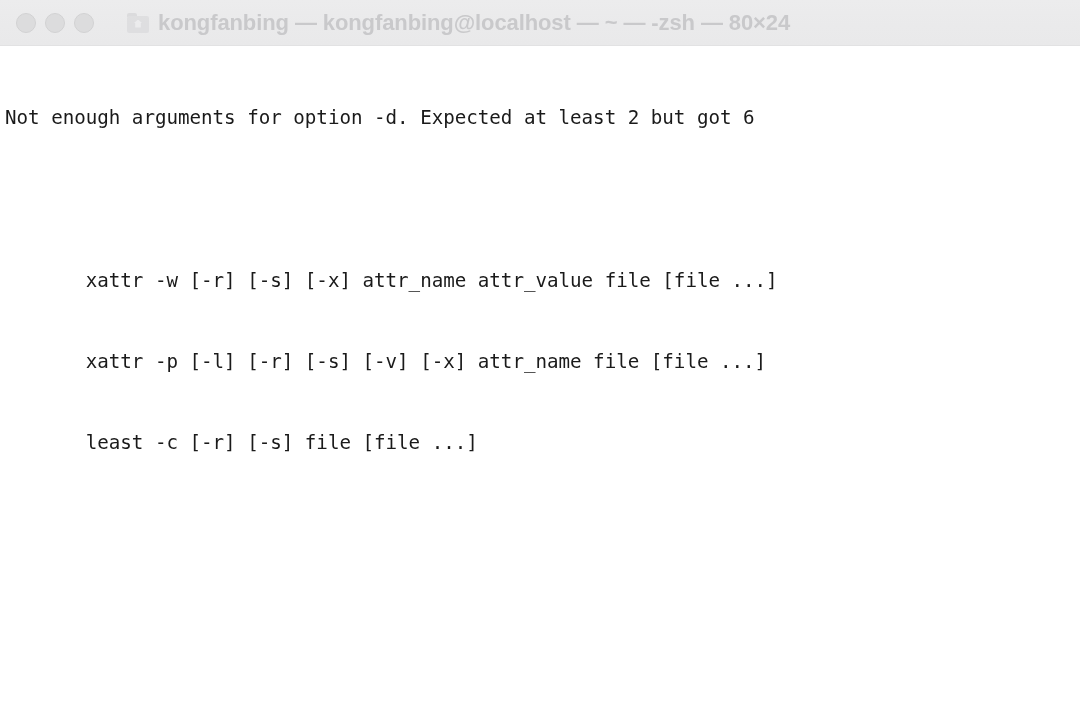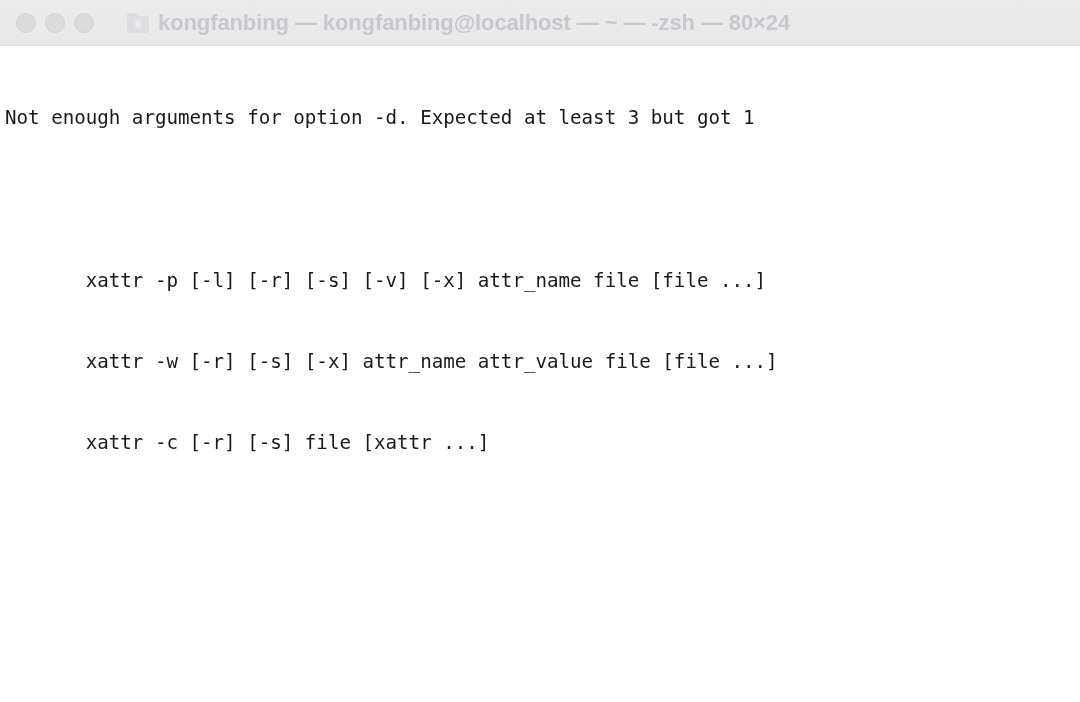--- a/index.html
+++ b/index.html
@@ -154,25 +154,25 @@
         <div class="tab"></div>
         <div class="body"></div>
         <div class="home"></div>
       </div>
       <div id="window-title">kongfanbing — kongfanbing@localhost — ~ — -zsh — 80×24</div>
     </div>
   </div>
 
   <div id="terminal">
     <div id="screen">
-      <div class="row">Not enough arguments for option -d. Expected at least 3 but got 1</div>
+      <div class="row">Not enough arguments for option -d. Expected at least 2 but got 6</div>
       <div class="row"></div>
+      <div class="row">       xattr -w [-r] [-s] [-x] attr_name attr_value file [file ...]</div>
       <div class="row">       xattr -p [-l] [-r] [-s] [-v] [-x] attr_name file [file ...]</div>
-      <div class="row">       xattr -w [-r] [-s] [-x] attr_name attr_value file [file ...]</div>
-      <div class="row">       xattr -c [-r] [-s] file [xattr ...]</div>
+      <div class="row">       least -c [-r] [-s] file [file ...]</div>
       <div class="row"></div>
       
       
       
       
       
       
       
       
       

